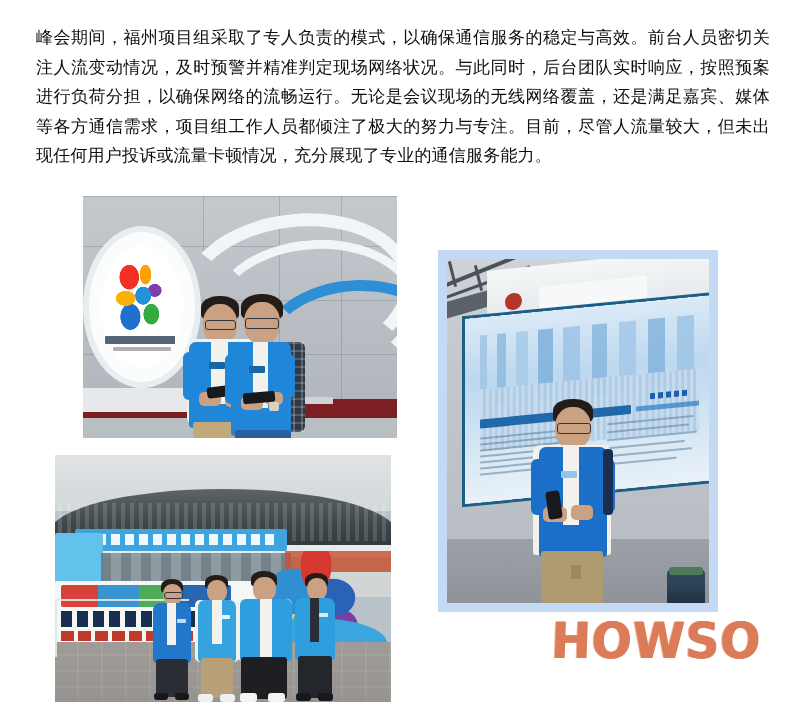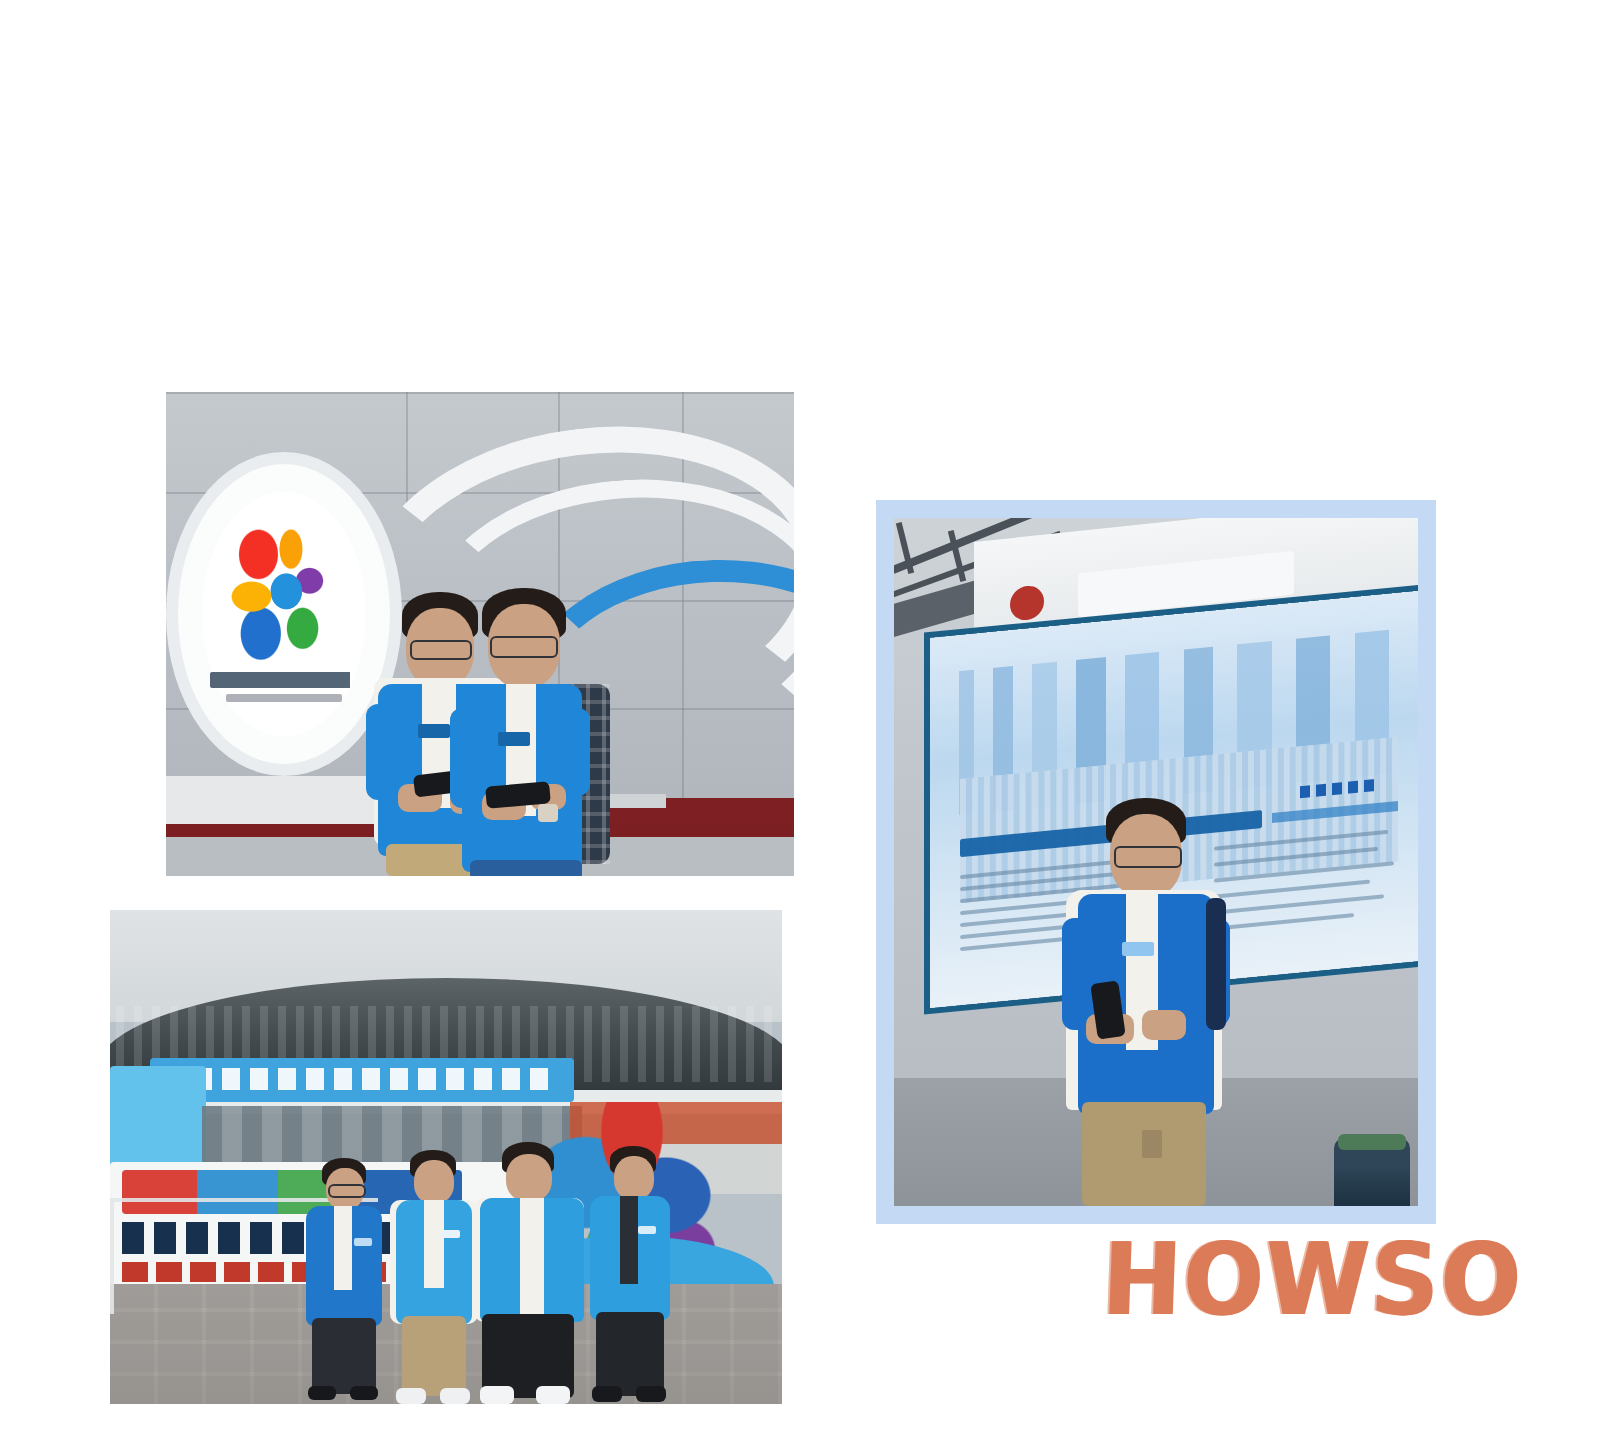--- a/index.html
+++ b/index.html
@@ -242,20 +242,21 @@
     transform:skewX(-2deg) scaleY(1.06);
     text-shadow:1px 0 0 #dc7b57,-1px 0 0 rgba(220,123,87,.55);
     white-space:nowrap;
   }
 </style>
 </head>
 <body>
 
 <div class="page">
 
+  <p class="article">峰会期间，福州项目组采取了专人负责的模式，以确保通信服务的稳定与高效。前台人员密切关注人流变动情况，及时预警并精准判定现场网络状况。与此同时，后台团队实时响应，按照预案进行负荷分担，以确保网络的流畅运行。无论是会议现场的无线网络覆盖，还是满足嘉宾、媒体等各方通信需求，项目组工作人员都倾注了极大的努力与专注。目前，尽管人流量较大，但未出现任何用户投诉或流量卡顿情况，充分展现了专业的通信服务能力。</p>
 
   <div class="photo" id="photo1">
     <div class="scene">
       <div class="wall"></div>
 
       <div class="tile" style="left:0;top:0;width:314px;height:1px;"></div>
       <div class="tile" style="left:0;top:50px;width:314px;height:1px;"></div>
       <div class="tile" style="left:0;top:104px;width:314px;height:1px;"></div>
       <div class="tile" style="left:0;top:158px;width:314px;height:1px;"></div>
       <div class="tile" style="left:196px;top:0;width:1px;height:212px;"></div>

